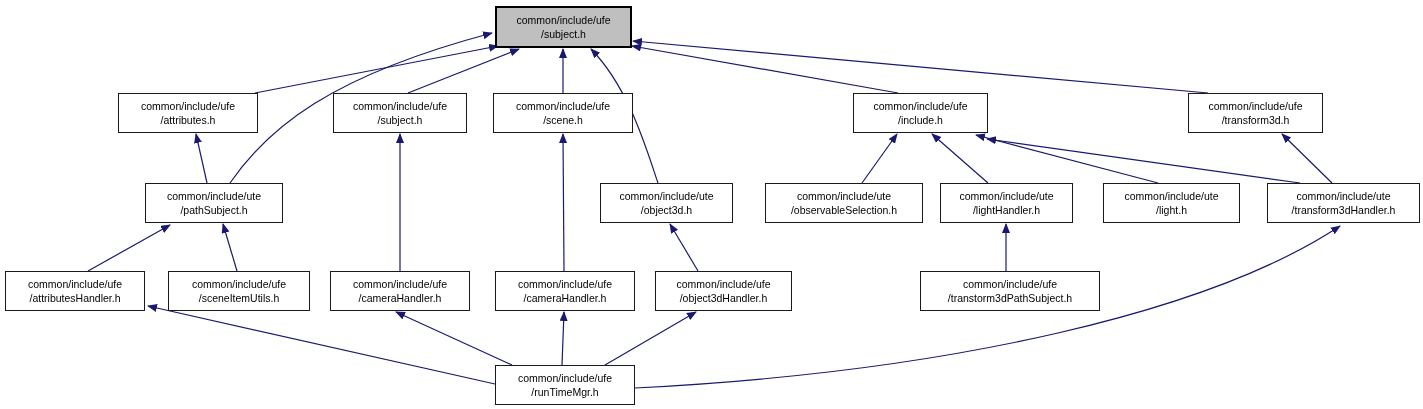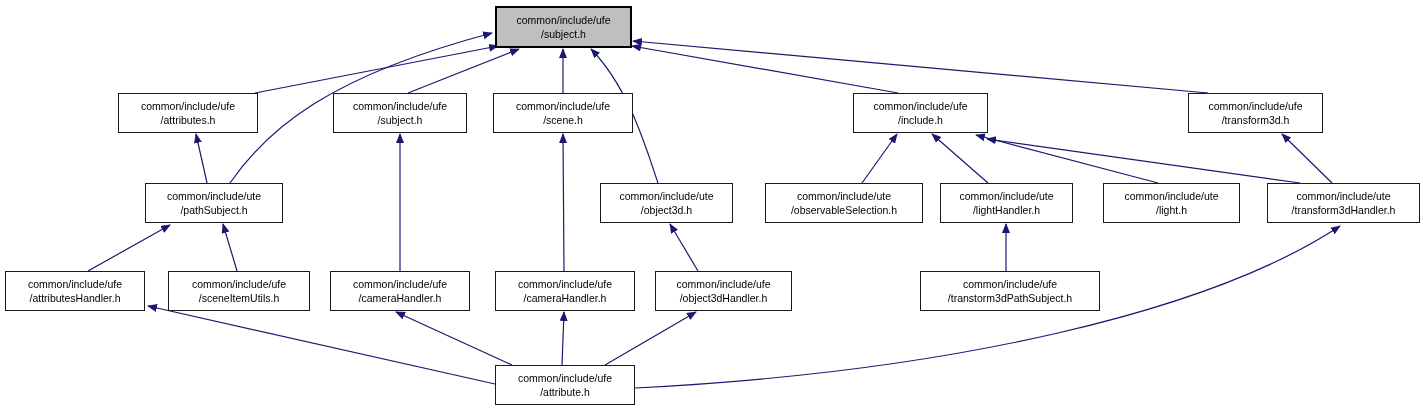--- a/index.html
+++ b/index.html
@@ -126,16 +126,16 @@
       <div class="node" style="left: 655px; top: 271px; width: 137px; height: 40px;">
         <span>common/include/ufe</span>
         <span>/object3dHandler.h</span>
       </div>
       <div class="node" style="left: 920px; top: 271px; width: 180px; height: 40px;">
         <span>common/include/ufe</span>
         <span>/transtorm3dPathSubject.h</span>
       </div>
       <div class="node" style="left: 495px; top: 365px; width: 140px; height: 40px;">
         <span>common/include/ufe</span>
-        <span>/attribute.h</span>
+        <span>/runTimeMgr.h</span>
       </div>
     </div>
 </div>
 
 </body></html>

